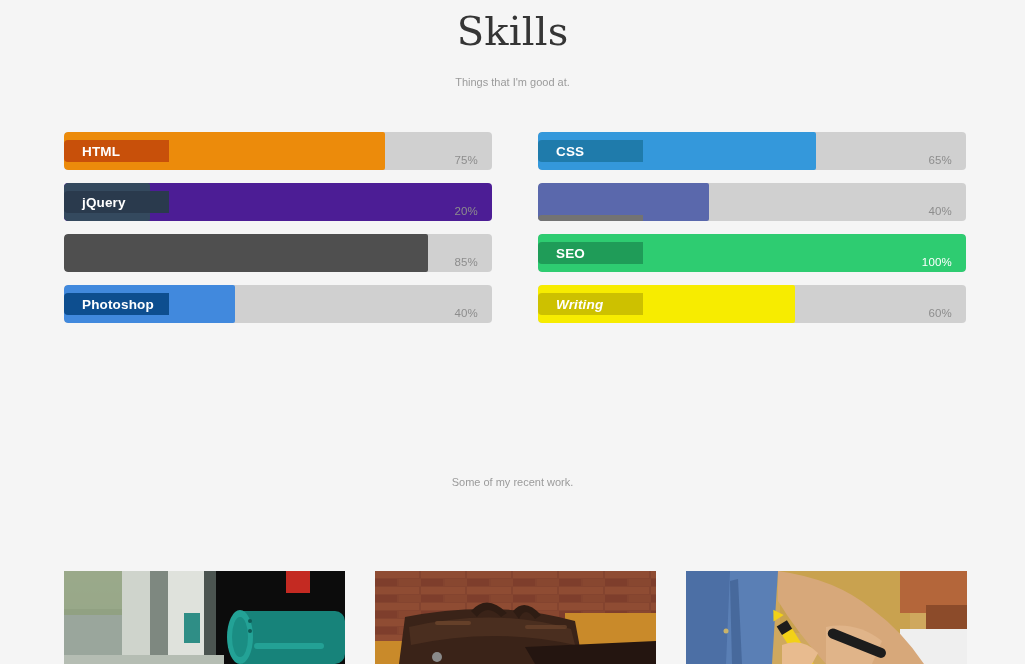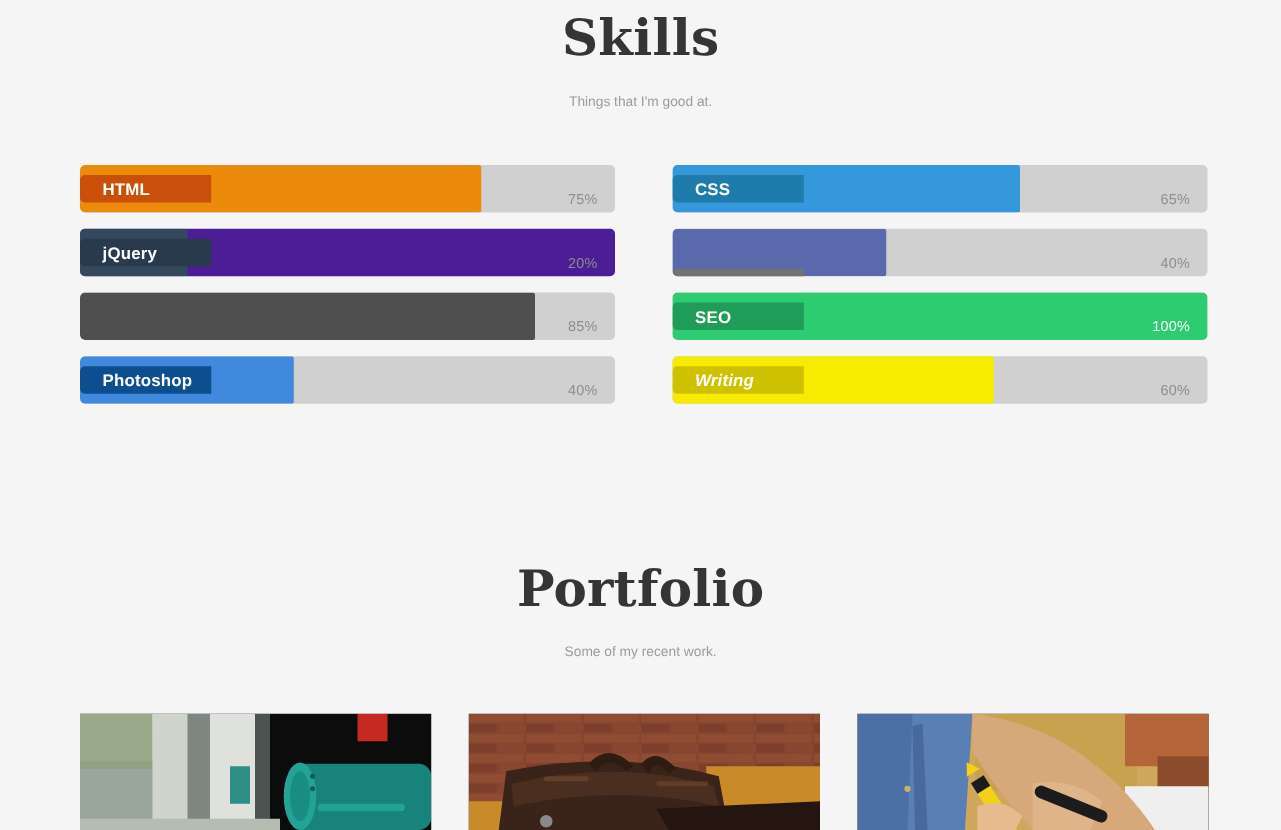--- a/index.html
+++ b/index.html
@@ -8,21 +8,21 @@
     background: #f5f5f5;
     font-family: "Liberation Sans", sans-serif;
     overflow: hidden;
   }
   .page { position: relative; width: 1025px; height: 664px; }
 
   
   .section-head { text-align: center; }
   .section-title {
     font-family: "DejaVu Serif", "Liberation Serif", serif;
-    font-weight: 700;
+    font-weight: 400;
     color: #353535;
     letter-spacing: .2px;
   }
   .section-sub {
     font-family: "Liberation Sans", sans-serif;
     color: #9b9b9b;
     font-size: 11px;
   }
 
   #skills-title { font-size: 40px; line-height: 1; padding-top: 11px; }
@@ -152,21 +152,20 @@
         <div class="skill-pct">40%</div>
       </div>
       <div class="skill-bar" style="background: rgb(208, 208, 208);">
         <div class="skill-fill" style="width: 256.8px; background: rgb(247, 236, 0);"></div>
         <div class="skill-label" style="background: rgb(205, 193, 0); font-style: italic;">Writing</div>
         <div class="skill-pct">60%</div>
       </div>
     </div>
 
   <div id="portfolio-head" class="section-head">
-    <h1 id="portfolio-title" class="section-title">Portfolio</h1>
     <div id="portfolio-sub" class="section-sub">Some of my recent work.</div>
   </div>
 
   <div class="portfolio-grid" id="portfolio-grid">
       <div class="portfolio-item">
         <div class="photo" aria-label="Teal mailbox on a street">
           <svg viewBox="0 0 281 93" preserveAspectRatio="xMidYMid slice">
        <defs>
          <linearGradient id="sky1" x1="0" y1="0" x2="0" y2="1">
            <stop offset="0" stop-color="#d6dfd2"></stop>

